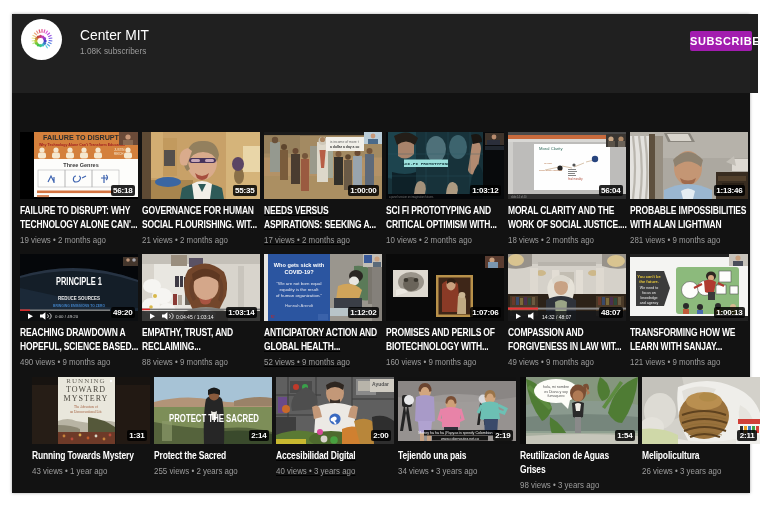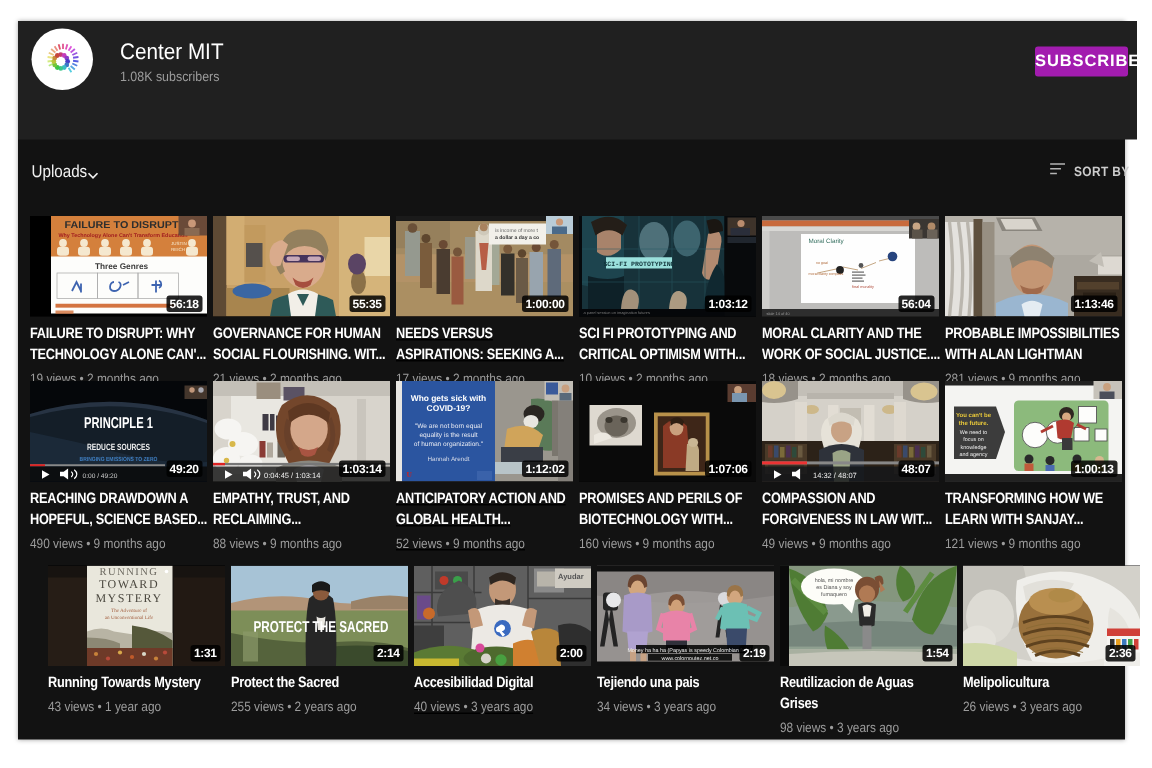--- a/index.html
+++ b/index.html
@@ -19,21 +19,21 @@
 .uploads { position:absolute; left:9px; top:16px; color:#f1f1f1; font-size:11.5px; transform:scaleX(0.88); transform-origin:0 0; }
 .upchev { position:absolute; left:46px; top:20px; width:8px; height:8px; }
 .sortby { position:absolute; left:704px; top:15.5px; white-space:nowrap; color:#cccccc; font-size:9px; font-weight:bold; letter-spacing:0.3px; transform:scaleX(0.88); transform-origin:0 0; }
 .sorticon { position:absolute; left:688px; top:15px; width:11px; height:9px; }
 .cell { position:absolute; width:118px; }
 .thumb { position:relative; width:118px; height:67px; background:#000; overflow:hidden; }
 .thumb svg { display:block; width:118px; height:67px; }
 .dur { position:absolute; right:3px; bottom:3px; background:rgba(0,0,0,0.85); color:#fff; font-size:8px; font-weight:bold; padding:0 2.5px; border-radius:2px; line-height:11.5px; letter-spacing:-0.2px; }
 .title { margin-top:5px; color:#fff; font-size:10px; font-weight:bold; line-height:14px; letter-spacing:-0.2px; width:150px; transform:scaleX(0.85); transform-origin:0 0; white-space:nowrap; }
 .meta { margin-top:3px; color:#9c9c9c; font-size:9px; line-height:11px; transform:scaleX(0.88); transform-origin:0 0; white-space:nowrap; }
-.r1 { top:130px; } .r2 { top:240px; } .r3 { top:363px;margin-left:12px; }
+.r1 { top:118px; } .r2 { top:240px; } .r3 { top:363px;margin-left:12px; }
 .c1 { left:8px; } .c2 { left:130px; } .c3 { left:252px;text-decoration:underline; } .c4 { left:374px; } .c5 { left:496px; } .c6 { left:618px; }
 </style>
 </head>
 <body>
 <div class="panel">
   <div class="header">
     <div class="avatar">
       <svg width="41" height="41" viewBox="0 0 41 41">
           <line x1="21.0" y1="13.7" x2="21.0" y2="10.1" stroke="#e0558f" stroke-width="1.2"></line>
           <line x1="22.9" y1="14.0" x2="23.9" y2="10.5" stroke="#e055b5" stroke-width="1.2"></line>
@@ -63,32 +63,20 @@
           <circle cx="15.5" cy="24.3" r="1.6" fill="#75c63b"></circle>
           <circle cx="14.9" cy="22.0" r="1.6" fill="#bbc63b"></circle>
           <circle cx="15.5" cy="19.7" r="1.6" fill="#c68c3b"></circle>
           <circle cx="17.2" cy="18.0" r="1.6" fill="#c6473b"></circle>
         </svg>
     </div>
     <div class="chname">Center MIT</div>
     <div class="subs">1.08K subscribers</div>
     <div class="subbtn">SUBSCRIBE</div>
   </div>
-  <div class="bar">
-    <div class="uploads">Uploads</div>
-    <svg class="upchev" viewBox="0 0 8 8">
-        <path d="M1 2.5 L4 5.5 L7 2.5" fill="none" stroke="#f1f1f1" stroke-width="1.1"></path>
-      </svg>
-    <svg class="sorticon" viewBox="0 0 12 10">
-        <line x1="0" y1="1.5" x2="11" y2="1.5" stroke="#b4b4b4" stroke-width="1.2"></line>
-        <line x1="0" y1="5" x2="8" y2="5" stroke="#b4b4b4" stroke-width="1.2"></line>
-        <line x1="0" y1="8.5" x2="5" y2="8.5" stroke="#b4b4b4" stroke-width="1.2"></line>
-      </svg>
-    <div class="sortby">SORT BY</div>
-  </div>
 
   <div class="cell r1 c1">
     <div class="thumb">
         <svg viewBox="0 0 118 67" preserveAspectRatio="none">
       <rect width="118" height="67" fill="#000"></rect>
       <rect x="14" y="0" width="104" height="65" fill="#fdfdfb"></rect>
       <rect x="14" y="0" width="104" height="27" fill="#d4803c"></rect>
       <text x="61" y="8" font-size="6.6" font-weight="bold" fill="#2e2e2e" text-anchor="middle" font-family="Liberation Sans" textLength="76" lengthAdjust="spacingAndGlyphs">FAILURE TO DISRUPT</text>
       <text x="62" y="14" font-size="3.6" font-weight="bold" fill="#a32020" text-anchor="middle" font-family="Liberation Sans">Why Technology Alone Can't Transform Education</text>
       <g fill="#f5e8cf">
@@ -747,18 +735,18 @@
       <rect x="96" y="42" width="22" height="5" fill="#d04038"></rect>
       <rect x="96" y="47" width="22" height="11" fill="#f6f5f2"></rect>
       <g>
         <rect x="98" y="49" width="3" height="7" fill="#333"></rect>
         <rect x="102" y="49" width="3" height="7" fill="#e8a020"></rect>
         <rect x="106" y="49" width="3" height="7" fill="#3a7ac0"></rect>
         <rect x="110" y="49" width="3" height="7" fill="#40a048"></rect>
         <rect x="114" y="49" width="3" height="7" fill="#d04038"></rect>
       </g>
     </svg>
-        <span class="dur">2:36</span>
+        <span class="dur">2:11</span>
       </div>
     <div class="title t1">Melipolicultura</div>
     <div class="meta">26 views • 3 years ago</div>
   </div>
 </div>
 
 </body></html>

